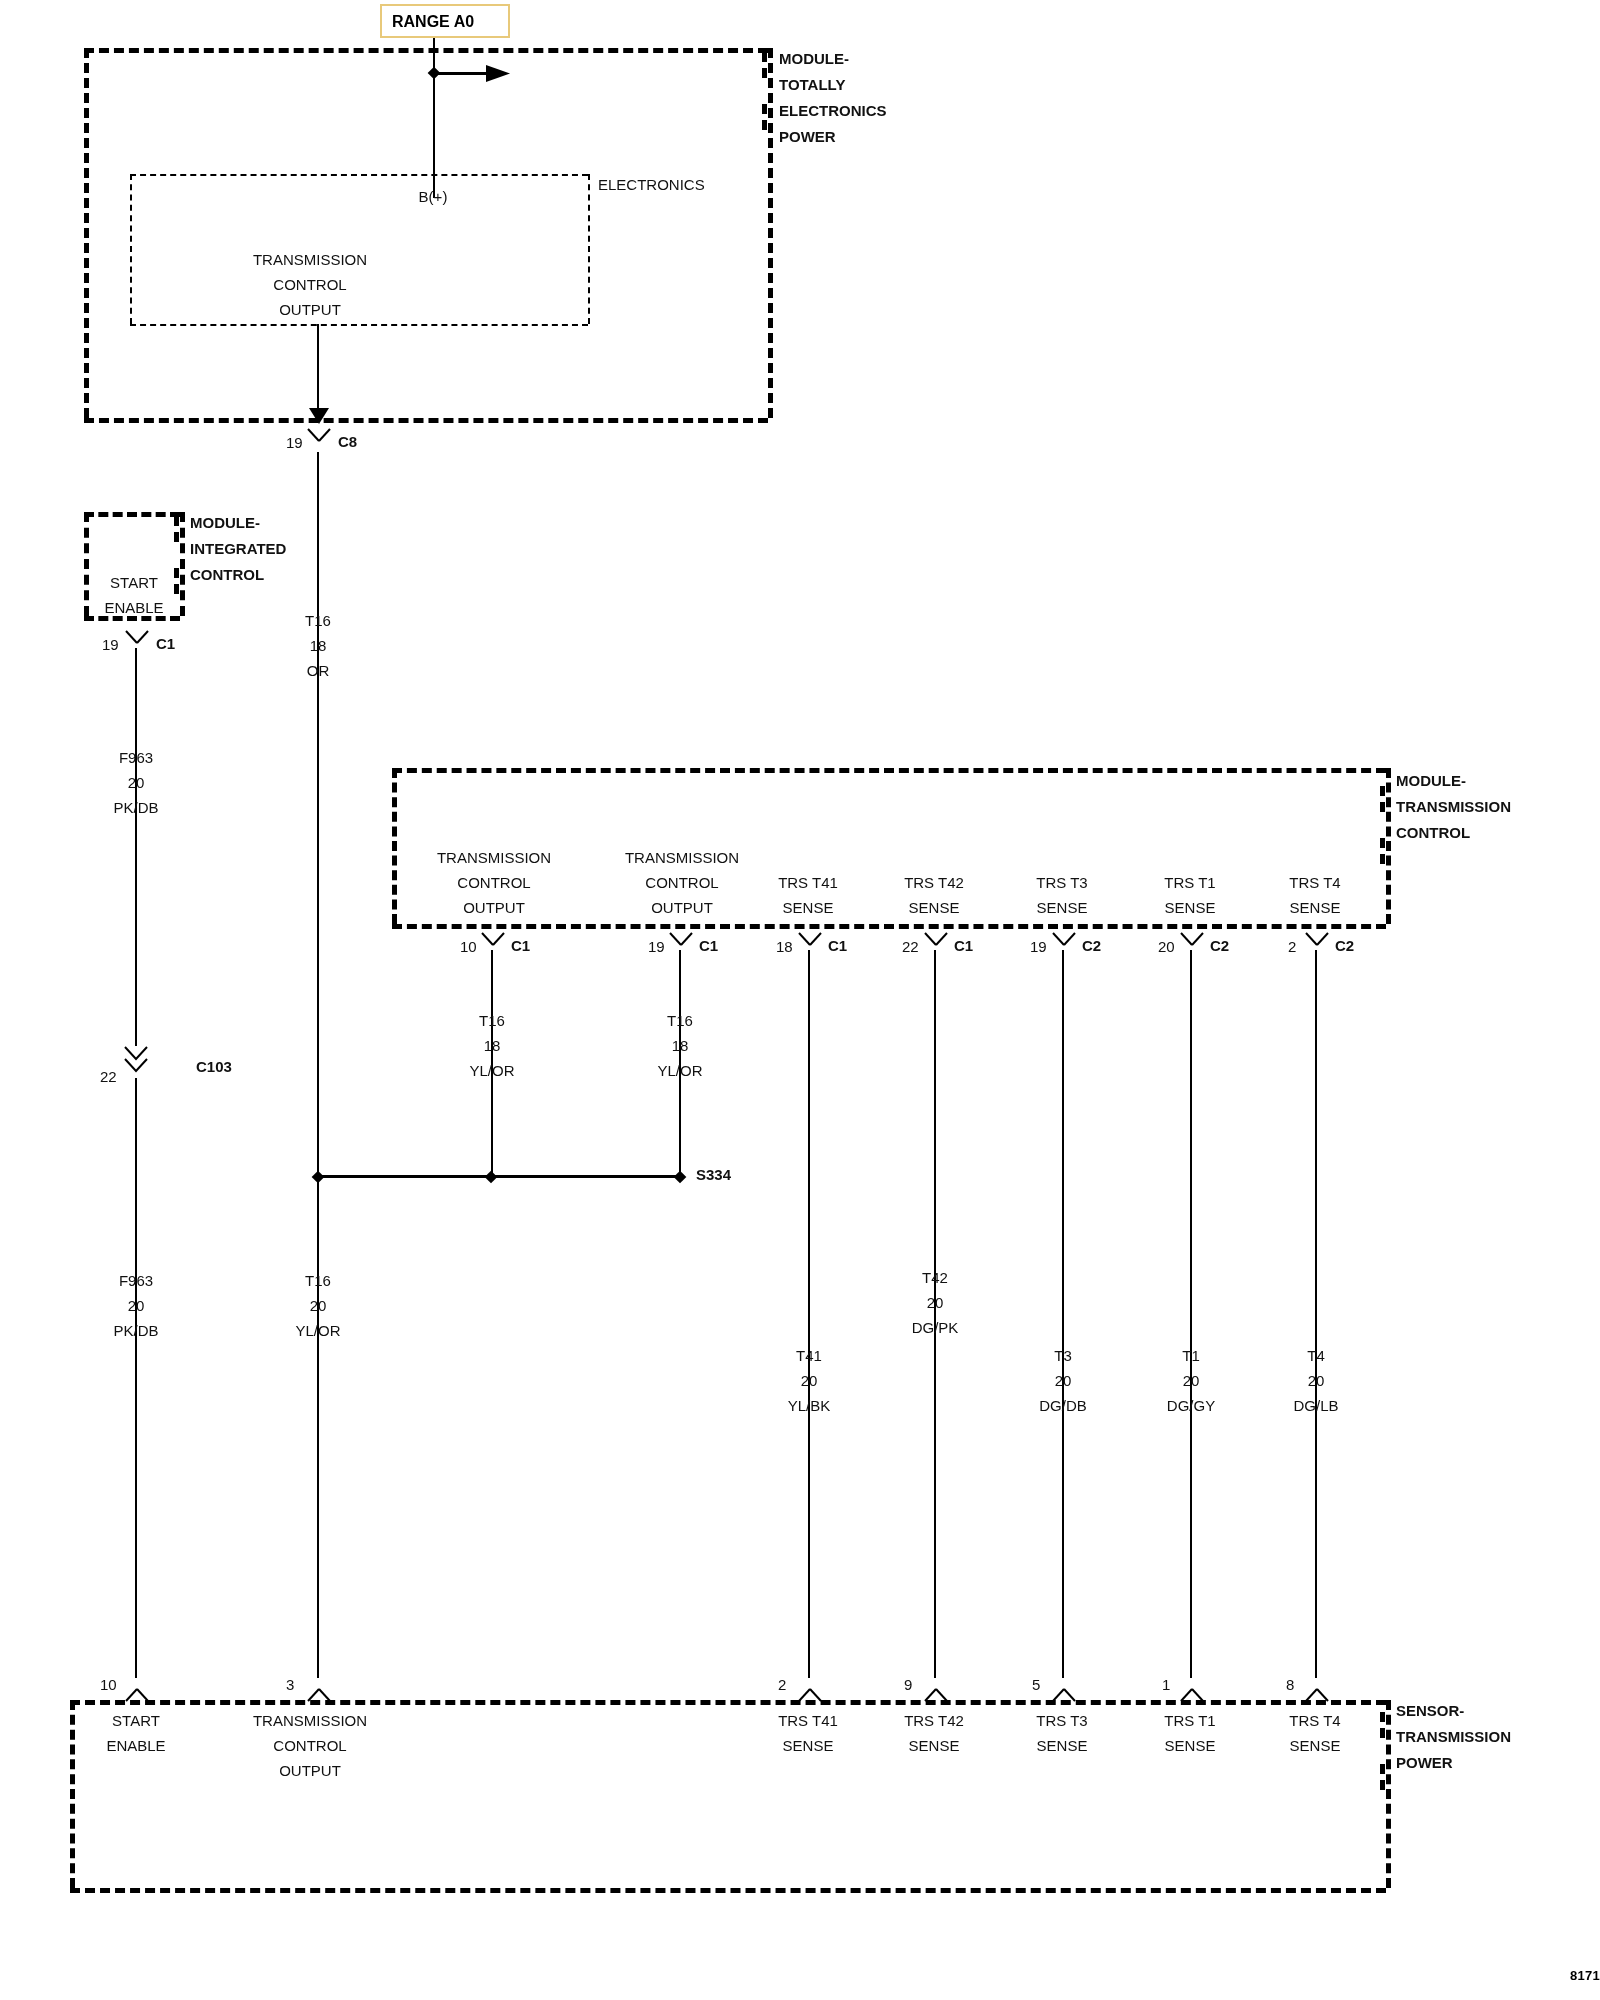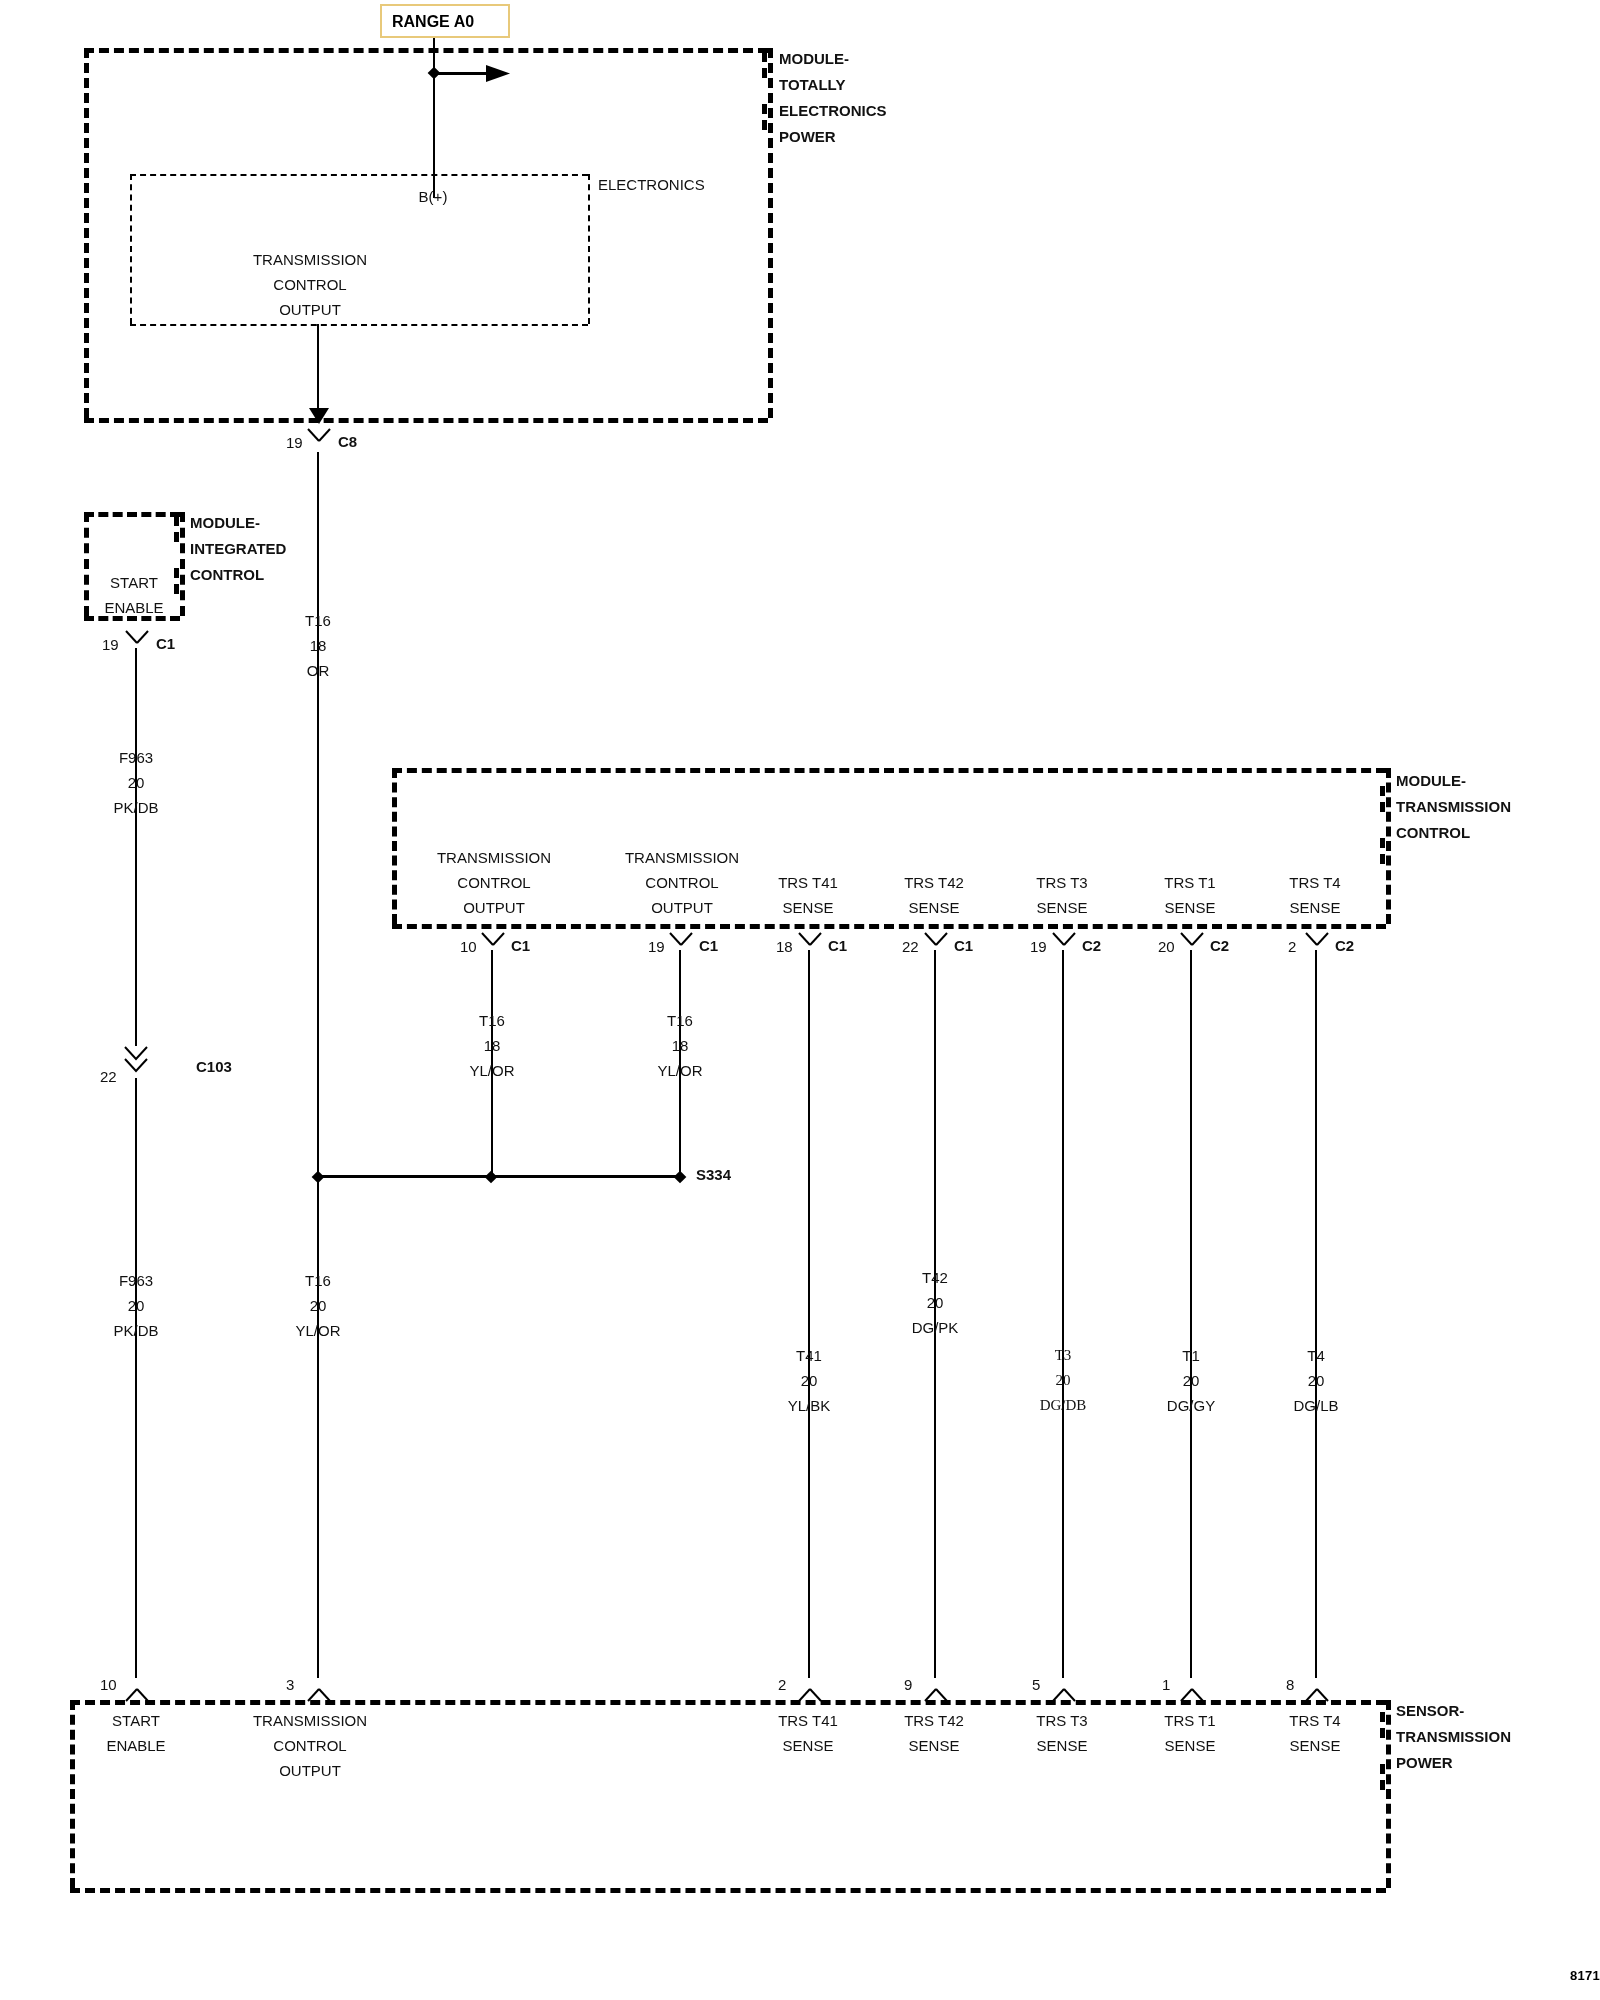--- a/index.html
+++ b/index.html
@@ -270,21 +270,21 @@
 </div>
 <div class="conn" style="left:1063px; top:932px;">
   <svg width="28" height="24" viewBox="0 0 28 24">
     <line x1="3" y1="1" x2="14" y2="13" stroke="#000" stroke-width="2"></line>
     <line x1="25" y1="1" x2="14" y2="13" stroke="#000" stroke-width="2"></line>
   </svg>
 </div>
 <div class="lbl" style="left:1030px; top:938px;">19</div>
 <div class="lbl bold" style="left:1082px; top:937px;">C2</div>
 <div class="vw" style="left:1062px; top:950px; height:728px;"></div>
-<div class="stack" style="left:1063px; top:1343px;font-family:Liberation Serif, serif;">
+<div class="stack" style="left:1063px; top:1343px;">
   <div>T3</div>
   <div>20</div>
   <div>DG/DB</div>
 </div>
 
 <div class="stack" style="left:1190px; top:870px;">
   <div>TRS T1</div>
   <div>SENSE</div>
 </div>
 <div class="conn" style="left:1191px; top:932px;">

